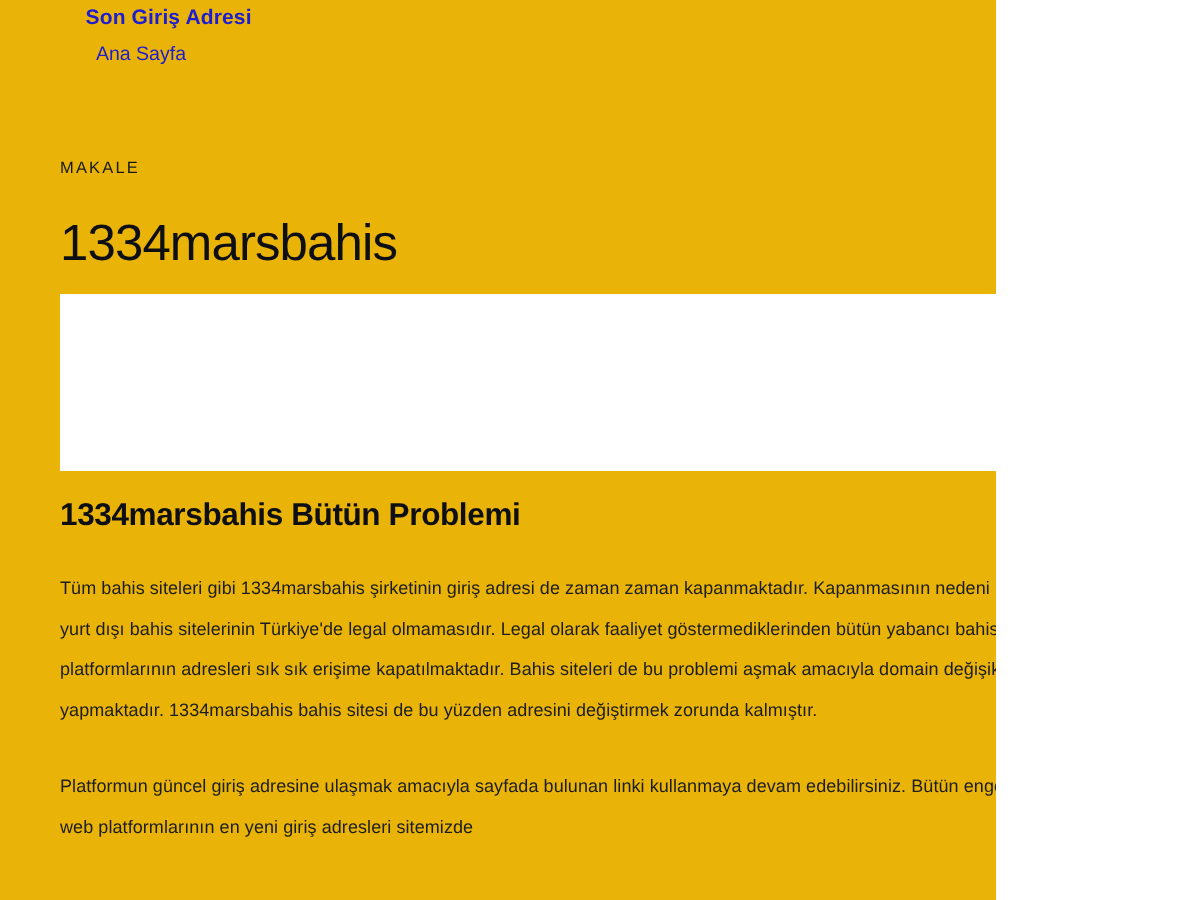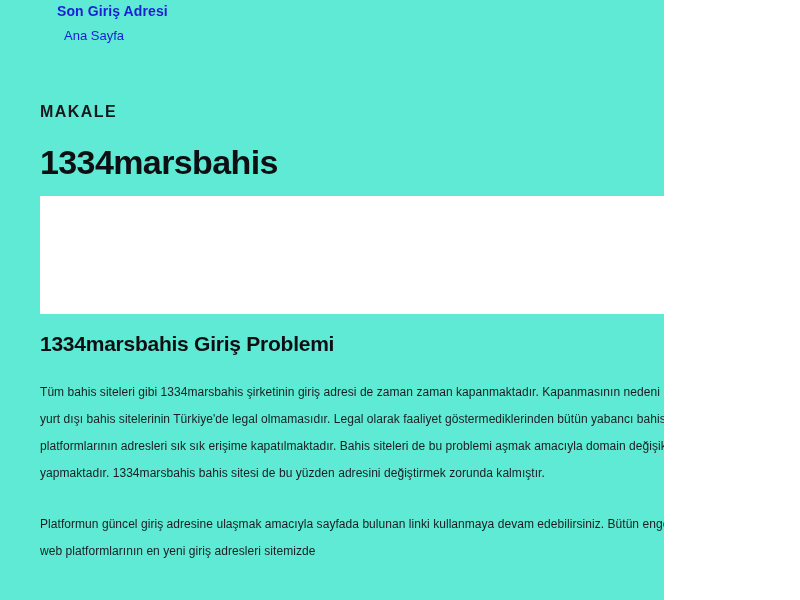--- a/index.html
+++ b/index.html
@@ -12,21 +12,21 @@
     overflow: hidden;
     background: #ffffff;
     font-family: "Liberation Sans", sans-serif;
     -webkit-font-smoothing: antialiased;
   }
 
   .page {
     position: relative;
     width: 664px;
     height: 600px;
-    background: #5eead4;
+    background: #eab308;
     overflow: hidden;
   }
 
   
   .topnav {
     position: absolute;
     left: 0;
     top: 0;
     width: 800px;
     padding-top: 2px;
@@ -58,33 +58,33 @@
 
   
   .article-header {
     position: absolute;
     left: 40px;
     top: 104px;
     width: 700px;
   }
   .eyebrow {
     display: block;
-    font-size: 16px;
-    font-weight: bold;
+    font-size: 11px;
+    font-weight: normal;
     letter-spacing: 1.45px;
     color: #16181c;
     line-height: 16px;
     text-transform: uppercase;
   }
   .article-title {
     display: block;
     margin: 0;
     padding-top: 22px;
     font-size: 34px;
-    font-weight: bold;
+    font-weight: normal;
     letter-spacing: -0.6px;
     line-height: 40px;
     color: #0d0f12;
   }
 
   
   .media-placeholder {
     position: absolute;
     left: 40px;
     top: 196px;
@@ -136,18 +136,18 @@
   </div>
 
   <div class="article-header">
     <span class="eyebrow">MAKALE</span>
     <h1 class="article-title">1334marsbahis</h1>
   </div>
 
   <div class="media-placeholder"></div>
 
   <div class="article-body">
-    <h2 class="section-heading">1334marsbahis Giriş Problemi</h2>
+    <h2 class="section-heading">1334marsbahis Bütün Problemi</h2>
     <p class="body-paragraph">Tüm bahis siteleri gibi 1334marsbahis şirketinin giriş adresi de zaman zaman kapanmaktadır. Kapanmasının nedeni bu yurt dışı bahis sitelerinin Türkiye'de legal olmamasıdır. Legal olarak faaliyet göstermediklerinden bütün yabancı bahis platformlarının adresleri sık sık erişime kapatılmaktadır. Bahis siteleri de bu problemi aşmak amacıyla domain değişikliği yapmaktadır. 1334marsbahis bahis sitesi de bu yüzden adresini değiştirmek zorunda kalmıştır.</p>
     <p class="body-paragraph second">Platformun güncel giriş adresine ulaşmak amacıyla sayfada bulunan linki kullanmaya devam edebilirsiniz. Bütün engelli web platformlarının en yeni giriş adresleri sitemizde</p>
   </div>
 
 </div>
 
 </body></html>

